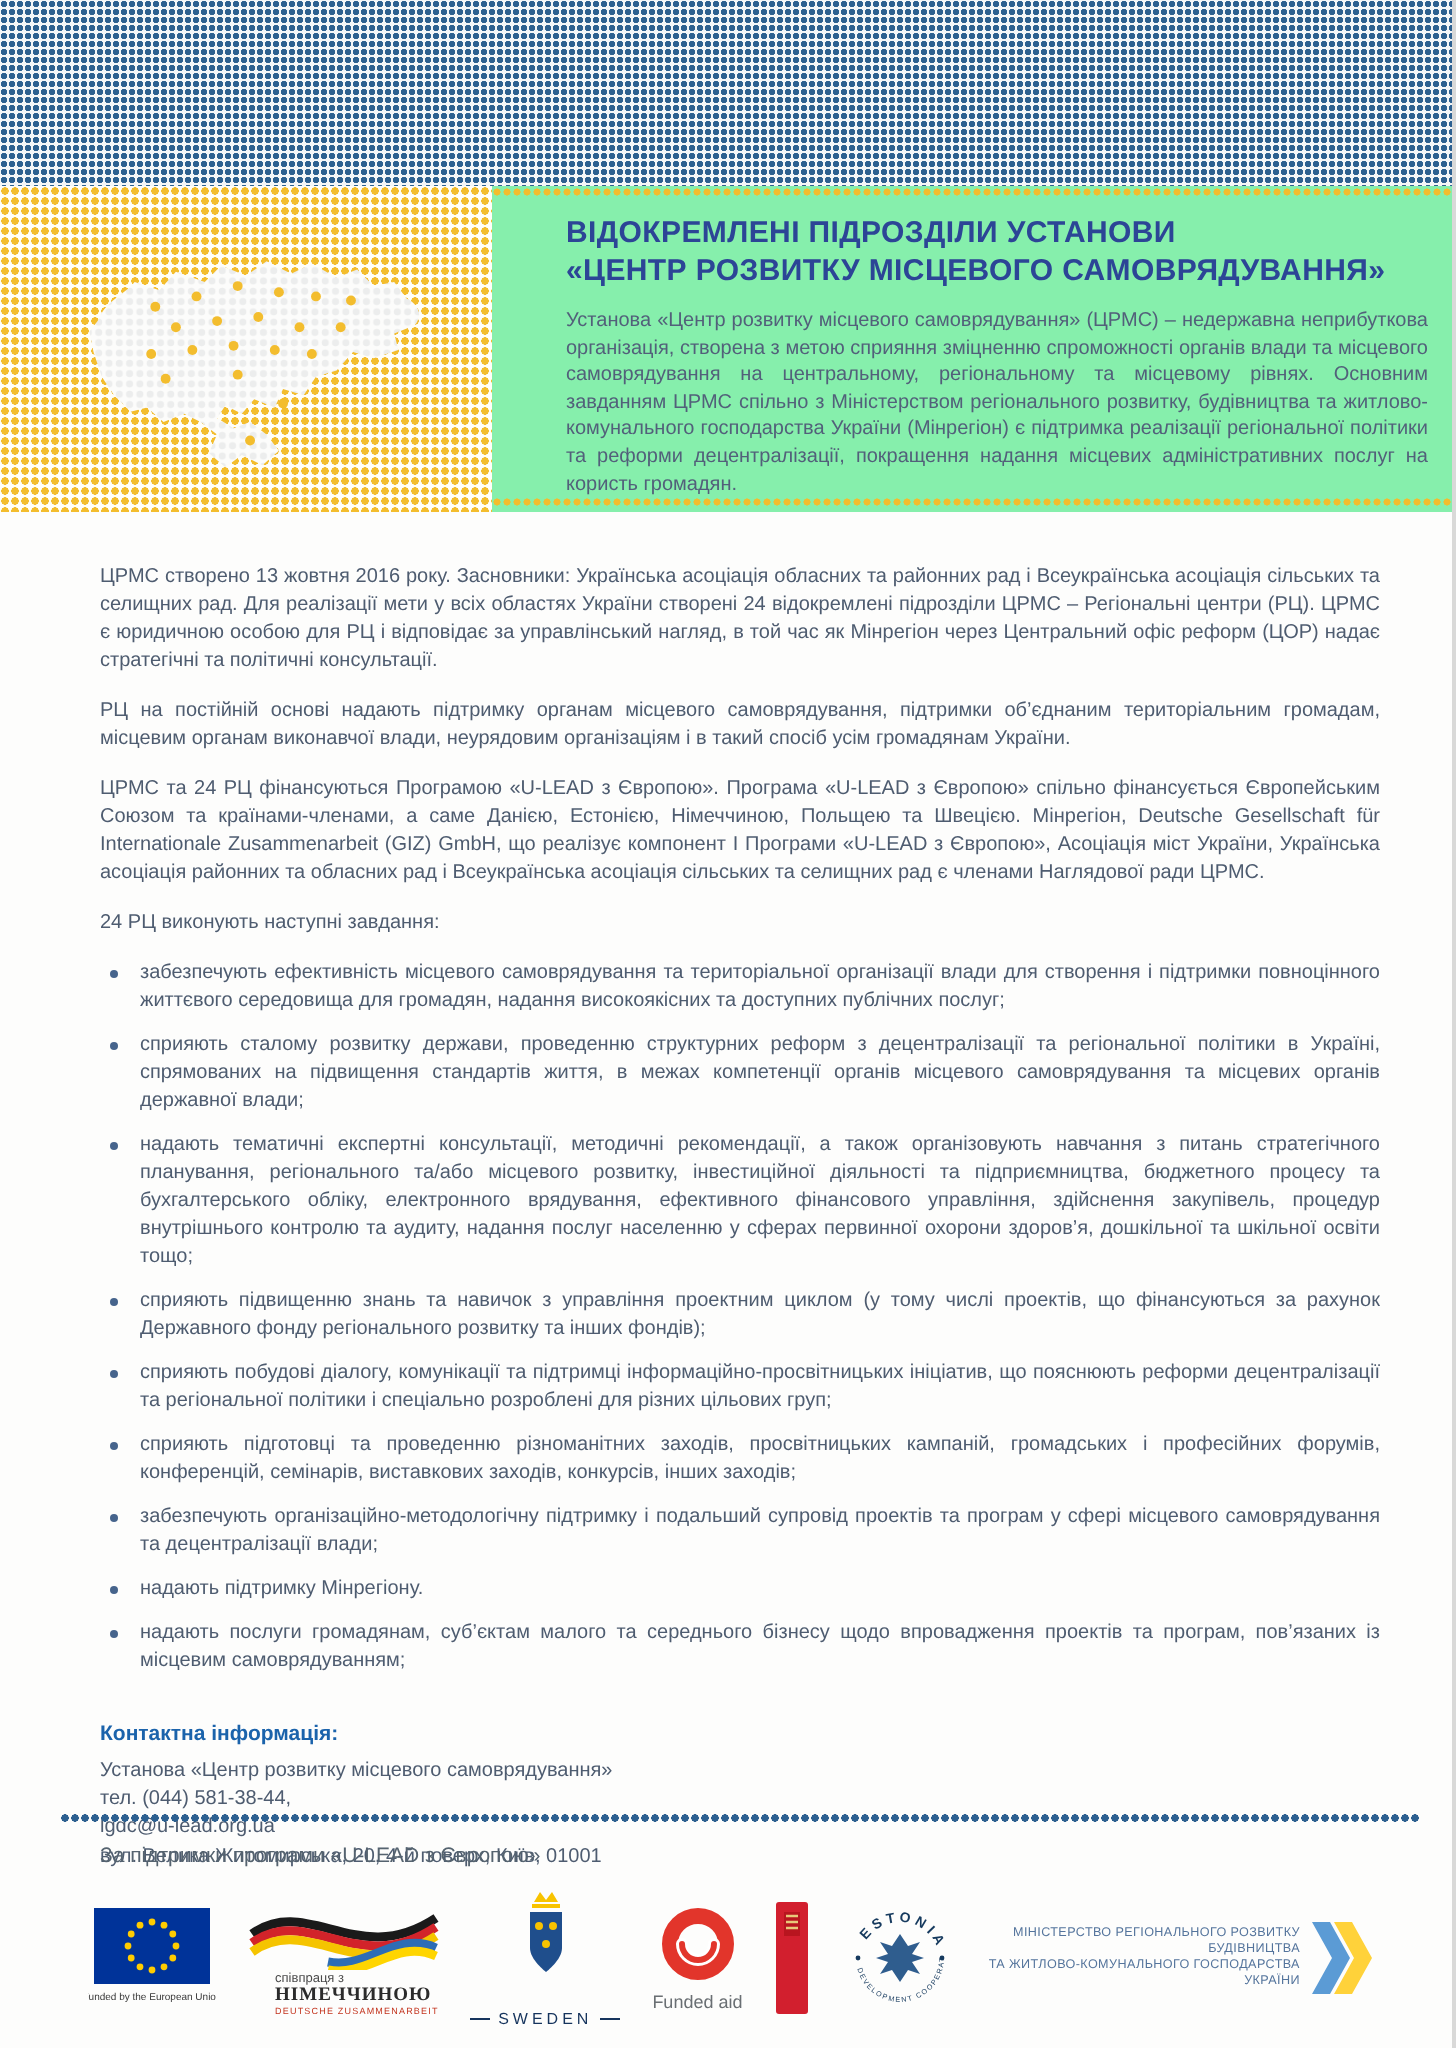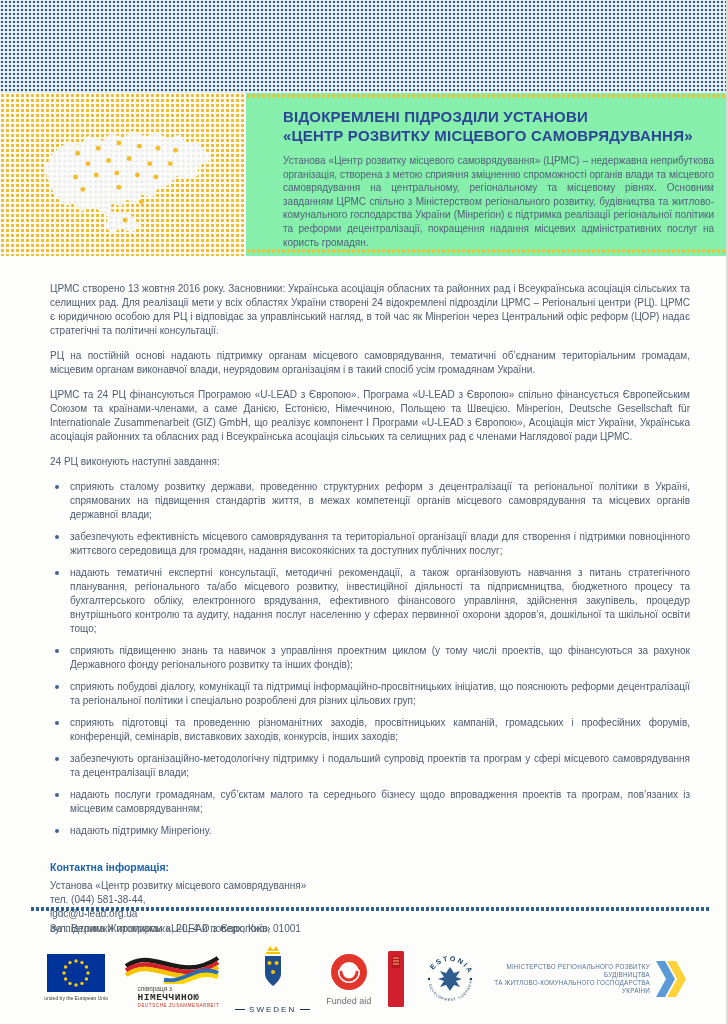--- a/index.html
+++ b/index.html
@@ -79,21 +79,21 @@
   }
   .support-note { position:absolute; left:50px; top:16px; color:#55636f; font-size:10.5px; }
   .logo-row {
     position:absolute; left:44px; right:28px; top:38px; height:70px;
     display:flex; align-items:center; justify-content:space-between;
   }
   .logo { display:flex; flex-direction:column; align-items:center; }
 
   .polish-label { color:#6a6f73; font-size:9px; margin-top:3px; }
   .german-l1 { color:#4a4a4a; font-size:6.5px; margin-top:1px; align-self:flex-start; margin-left:14px;}
-  .german-l2 { color:#2b2b2b; font-size:9.5px; font-weight:bold; font-family:Liberation Mono, monospace; letter-spacing:.5px; align-self:flex-start; margin-left:14px;}
+  .german-l2 { color:#2b2b2b; font-size:9.5px; font-weight:bold; font-family:Liberation Serif, serif; letter-spacing:.5px; align-self:flex-start; margin-left:14px;}
   .german-l3 { color:#c3341e; font-size:4.5px; letter-spacing:.6px; align-self:flex-start; margin-left:14px;}
   .sweden-label { color:#16345d; font-size:8px; letter-spacing:2px; margin-top:16px;
     display:flex; align-items:center; gap:4px; }
   .sweden-label::before,.sweden-label::after { content:""; width:10px; height:1px; background:#16345d; }
 
   .ministry { display:flex; align-items:center; gap:6px; }
   .ministry-lines { text-align:right; color:#54749c; font-size:6.3px; line-height:8.2px; letter-spacing:.2px; }
 </style>
 </head>
 <body>
@@ -151,33 +151,33 @@
         <div>ВІДОКРЕМЛЕНІ ПІДРОЗДІЛИ УСТАНОВИ</div>
         <div>«ЦЕНТР РОЗВИТКУ МІСЦЕВОГО САМОВРЯДУВАННЯ»</div>
       </div>
       <div class="doc-intro">Установа «Центр розвитку місцевого самоврядування» (ЦРМС) – недержавна неприбуткова організація, створена з метою сприяння зміцненню спроможності органів влади та місцевого самоврядування на центральному, регіональному та місцевому рівнях. Основним завданням ЦРМС спільно з Міністерством регіонального розвитку, будівництва та житлово-комунального господарства України (Мінрегіон) є підтримка реалізації регіональної політики та реформи децентралізації, покращення надання місцевих адміністративних послуг на користь громадян.</div>
       <div class="dotline-yellow bottom"></div>
     </div>
   </div>
 
   <div class="doc-body">
     <p>ЦРМС створено 13 жовтня 2016 року. Засновники: Українська асоціація обласних та районних рад і Всеукраїнська асоціація сільських та селищних рад. Для реалізації мети у всіх областях України створені 24 відокремлені підрозділи ЦРМС – Регіональні центри (РЦ). ЦРМС є юридичною особою для РЦ і відповідає за управлінський нагляд, в той час як Мінрегіон через Центральний офіс реформ (ЦОР) надає стратегічні та політичні консультації.</p>
-    <p>РЦ на постійній основі надають підтримку органам місцевого самоврядування, тематичні об’єднаним територіальним громадам, місцевим органам виконавчої влади, неурядовим організаціям і в такий спосіб усім громадянам України.</p>
+    <p>РЦ на постійній основі надають підтримку органам місцевого самоврядування, підтримки об’єднаним територіальним громадам, місцевим органам виконавчої влади, неурядовим організаціям і в такий спосіб усім громадянам України.</p>
     <p>ЦРМС та 24 РЦ фінансуються Програмою «U-LEAD з Європою». Програма «U-LEAD з Європою» спільно фінансується Європейським Союзом та країнами-членами, а саме Данією, Естонією, Німеччиною, Польщею та Швецією. Мінрегіон, Deutsche Gesellschaft für Internationale Zusammenarbeit (GIZ) GmbH, що реалізує компонент І Програми «U-LEAD з Європою», Асоціація міст України, Українська асоціація районних та обласних рад і Всеукраїнська асоціація сільських та селищних рад є членами Наглядової ради ЦРМС.</p>
     <p class="tasks-intro">24 РЦ виконують наступні завдання:</p>
     <ul class="tasks">
+      <li>забезпечують ефективність місцевого самоврядування та територіальної організації влади для створення і підтримки повноцінного життєвого середовища для громадян, надання високоякісних та доступних публічних послуг;</li>
       <li>сприяють сталому розвитку держави, проведенню структурних реформ з децентралізації та регіональної політики в Україні, спрямованих на підвищення стандартів життя, в межах компетенції органів місцевого самоврядування та місцевих органів державної влади;</li>
-      <li>забезпечують ефективність місцевого самоврядування та територіальної організації влади для створення і підтримки повноцінного життєвого середовища для громадян, надання високоякісних та доступних публічних послуг;</li>
       <li>надають тематичні експертні консультації, методичні рекомендації, а також організовують навчання з питань стратегічного планування, регіонального та/або місцевого розвитку, інвестиційної діяльності та підприємництва, бюджетного процесу та бухгалтерського обліку, електронного врядування, ефективного фінансового управління, здійснення закупівель, процедур внутрішнього контролю та аудиту, надання послуг населенню у сферах первинної охорони здоров’я, дошкільної та шкільної освіти тощо;</li>
       <li>сприяють підвищенню знань та навичок з управління проектним циклом (у тому числі проектів, що фінансуються за рахунок Державного фонду регіонального розвитку та інших фондів);</li>
       <li>сприяють побудові діалогу, комунікації та підтримці інформаційно-просвітницьких ініціатив, що пояснюють реформи децентралізації та регіональної політики і спеціально розроблені для різних цільових груп;</li>
       <li>сприяють підготовці та проведенню різноманітних заходів, просвітницьких кампаній, громадських і професійних форумів, конференцій, семінарів, виставкових заходів, конкурсів, інших заходів;</li>
       <li>забезпечують організаційно-методологічну підтримку і подальший супровід проектів та програм у сфері місцевого самоврядування та децентралізації влади;</li>
+      <li>надають підтримку Мінрегіону.</li>
       <li>надають послуги громадянам, суб’єктам малого та середнього бізнесу щодо впровадження проектів та програм, пов’язаних із місцевим самоврядуванням;</li>
-      <li>надають підтримку Мінрегіону.</li>
     </ul>
 
     <div class="contact">
       <div class="contact-heading">Контактна інформація:</div>
       <div class="contact-line">Установа «Центр розвитку місцевого самоврядування»</div>
       <div class="contact-line">тел. (044) 581-38-44,</div>
       <div class="contact-line">lgdc@u-lead.org.ua</div>
       <div class="contact-line">вул. Велика Житомирська, 20, 4-й поверх, Київ, 01001</div>
     </div>
   </div>

